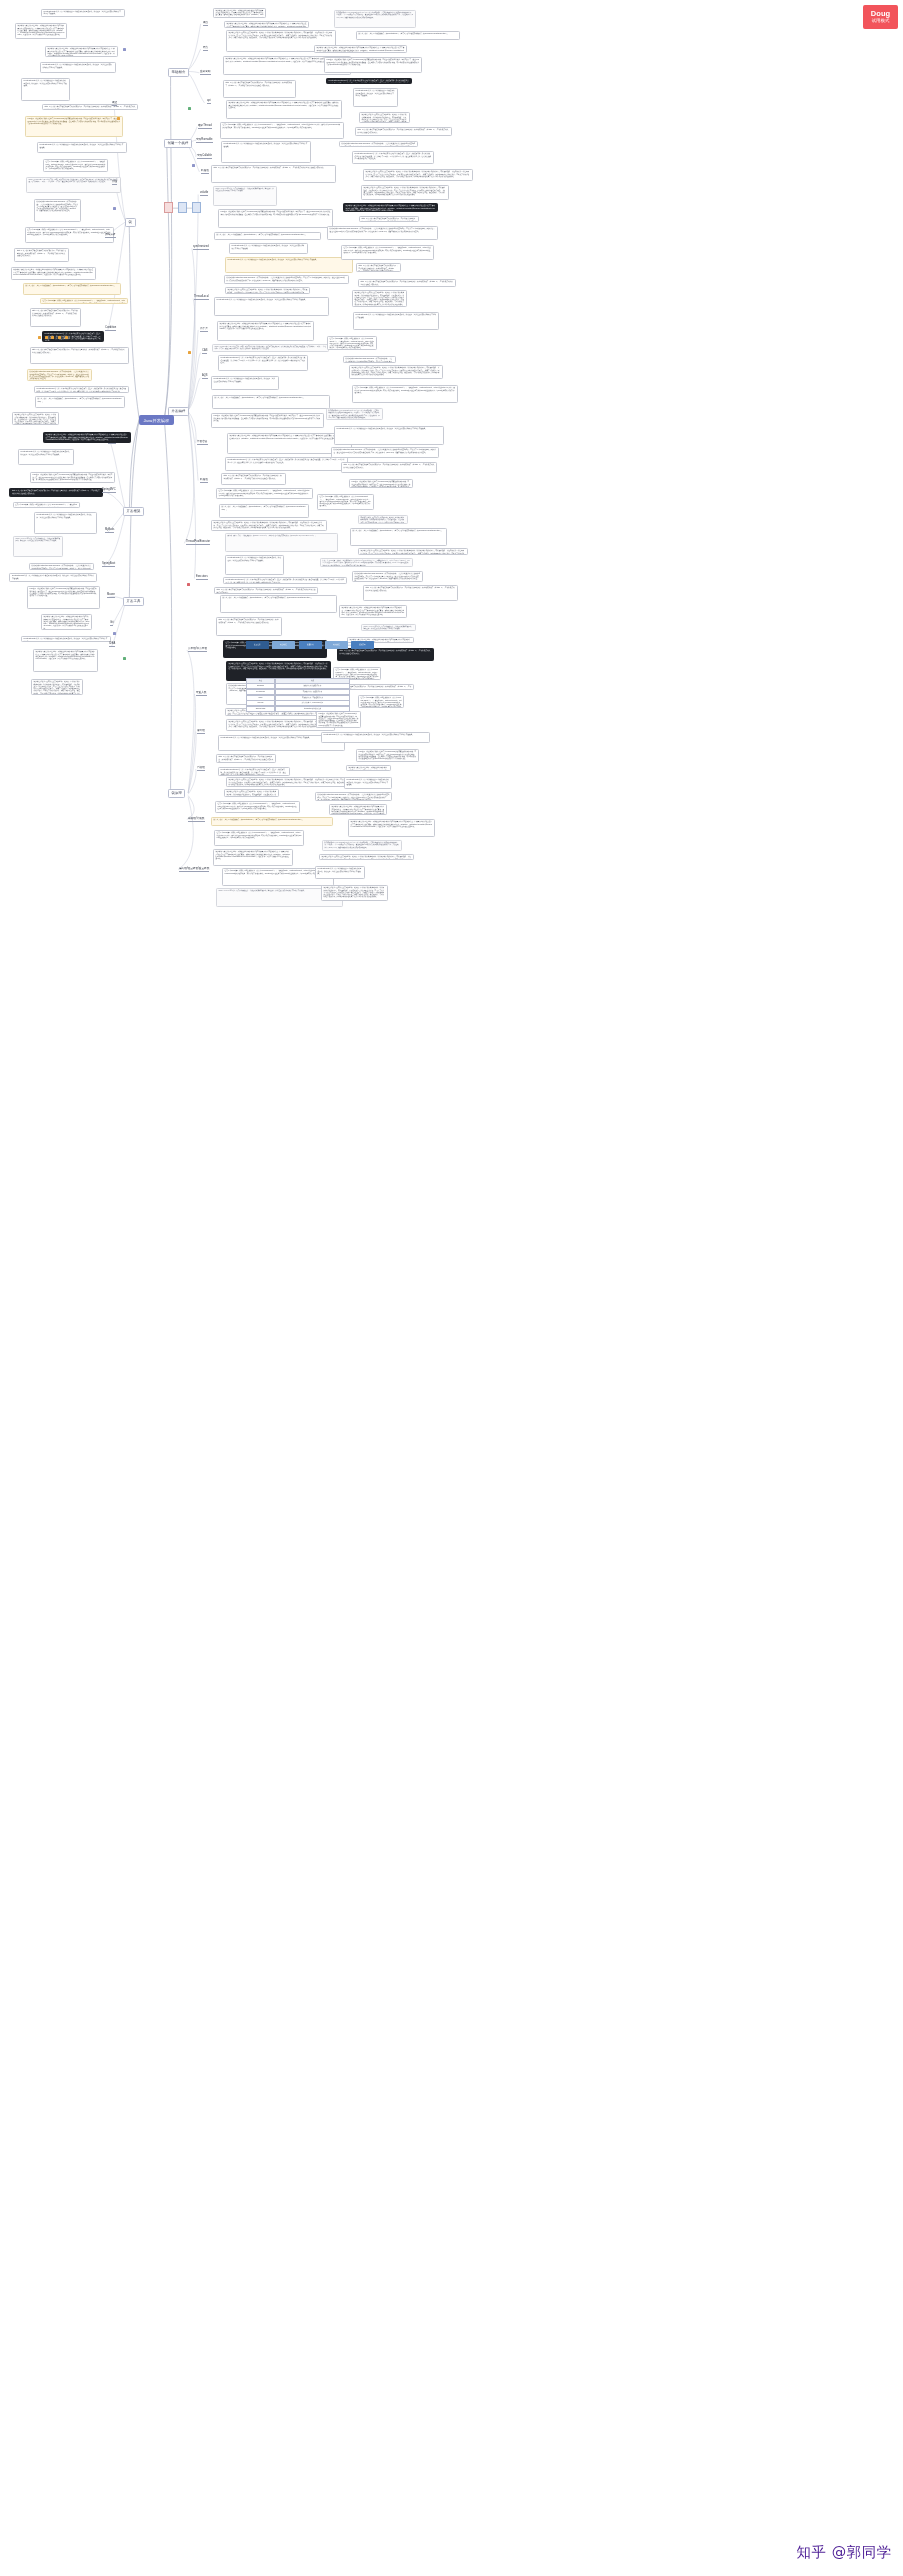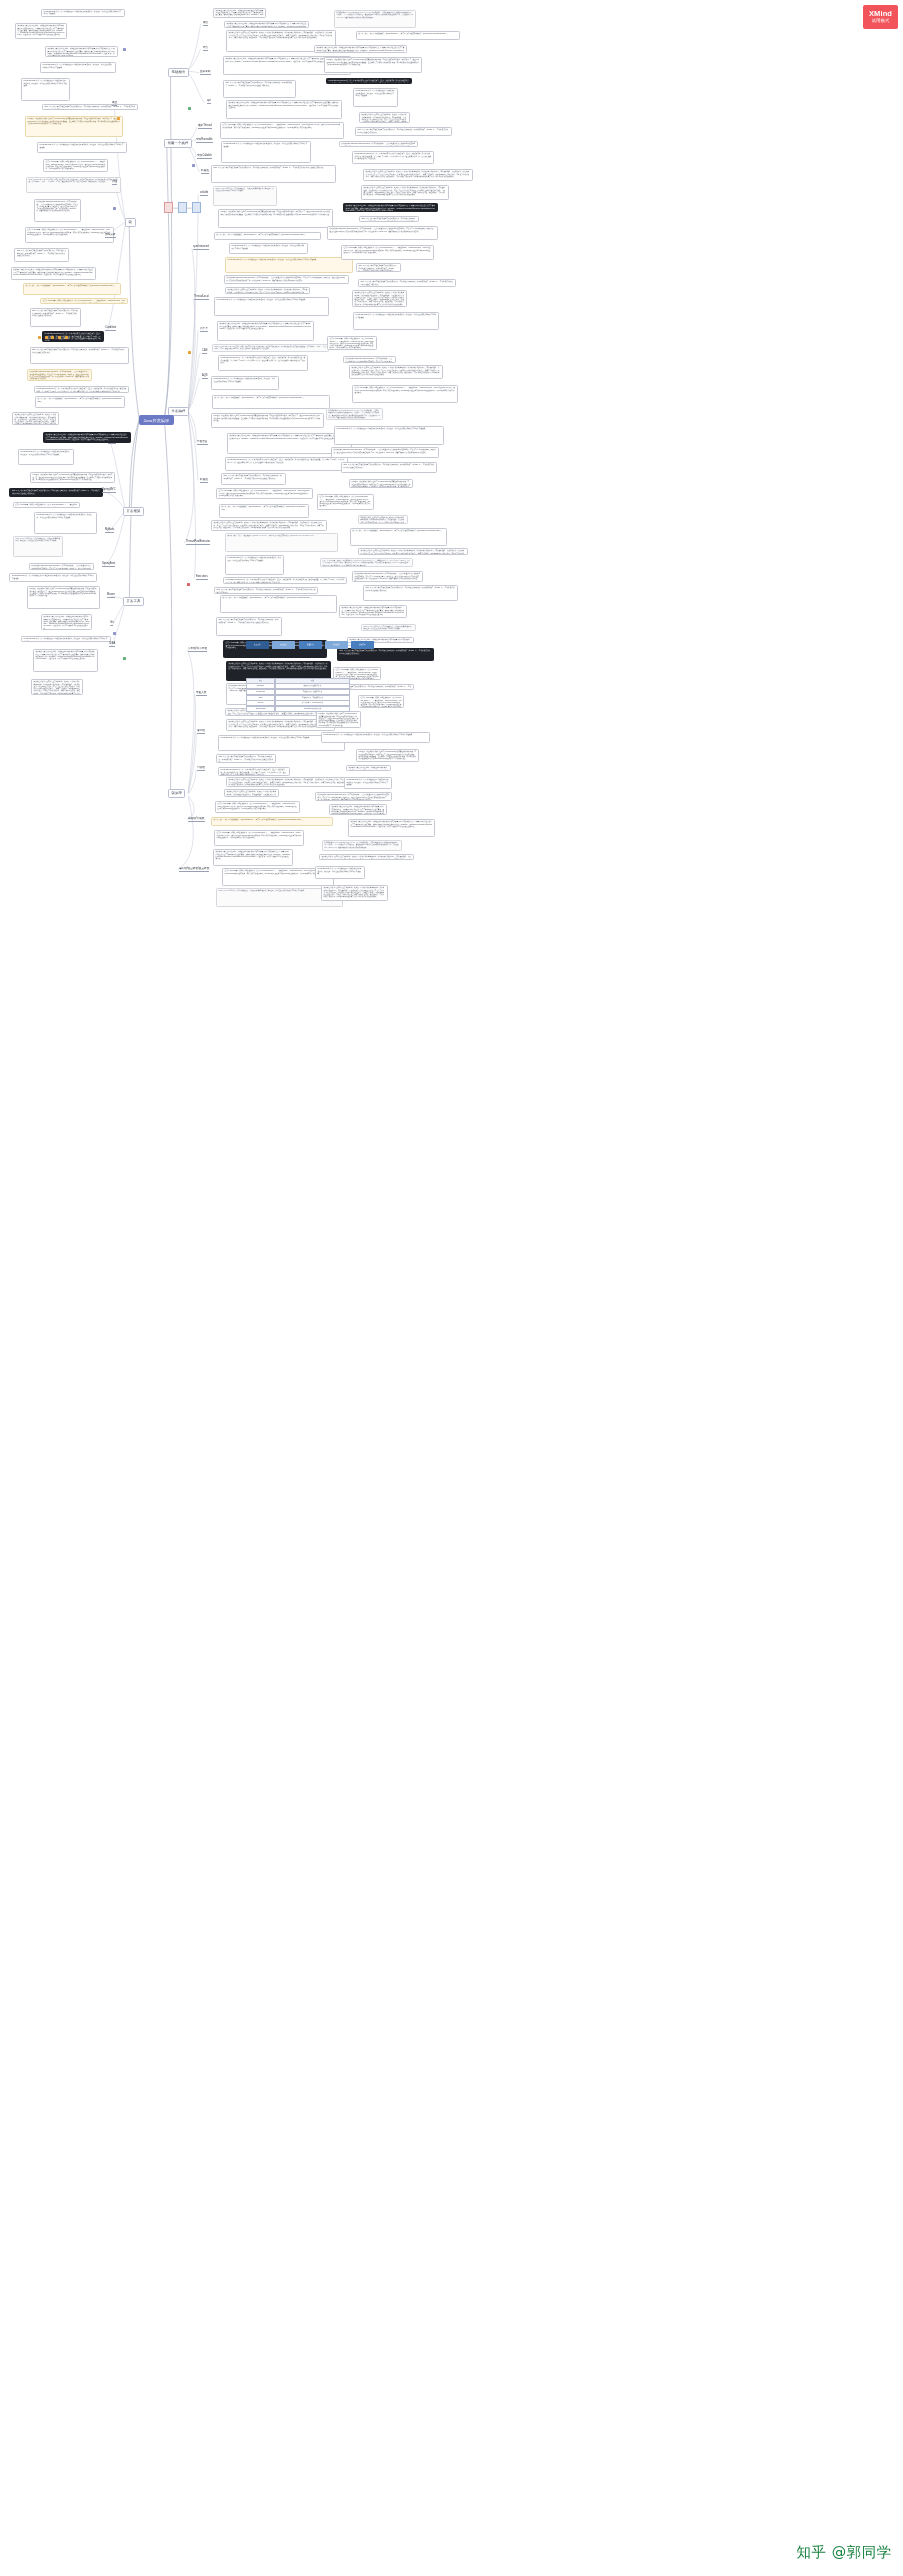--- a/index.html
+++ b/index.html
@@ -33,21 +33,21 @@
     z-index: 60;
   }
   .xmind-badge .bx-main { font-size: 7.5px; font-weight: bold; letter-spacing: 0.1px; }
   .xmind-badge .bx-sub  { font-size: 4.4px; margin-top: 0.6px; }
 
   
   .watermark {
     position: absolute;
     right: 11.3px; bottom: 14px;
     font-size: 14.4px;
-    color: #15803d;
+    color: #4c1d95;
     letter-spacing: 0.6px;
     z-index: 60;
     white-space: nowrap;
     font-family: "DejaVu Sans", sans-serif;
   }
 
   
   #wires { position: absolute; inset: 0; z-index: 1; }
 
   
@@ -170,21 +170,21 @@
   .tbl-cell.hdr { background: #eef1f7; color: #343a49; }
   .tbl-cell.pink { background: #f6dede; border-color: #d99b9b; }
   .tbl-cell.blue { background: #dde6f5; border-color: #9bb4d9; }
 </style>
 </head>
 <body>
 
 <div id="canvas">
 
   <div class="xmind-badge">
-    <div class="bx-main">XMind</div>
+    <div class="bx-main">Doug</div>
     <div class="bx-sub">试用模式</div>
   </div>
 
   <div class="watermark">知乎 @郭同学</div>
 
   <svg id="wires" width="903" height="2576" viewBox="0 0 1440 4106" preserveAspectRatio="none">
     <g fill="none" stroke="#aab0c2" stroke-width="1.1">
 
       <path d="M262,668 C280,560 272,330 272,118"></path>
       <path d="M262,668 C278,560 268,360 266,232"></path>

